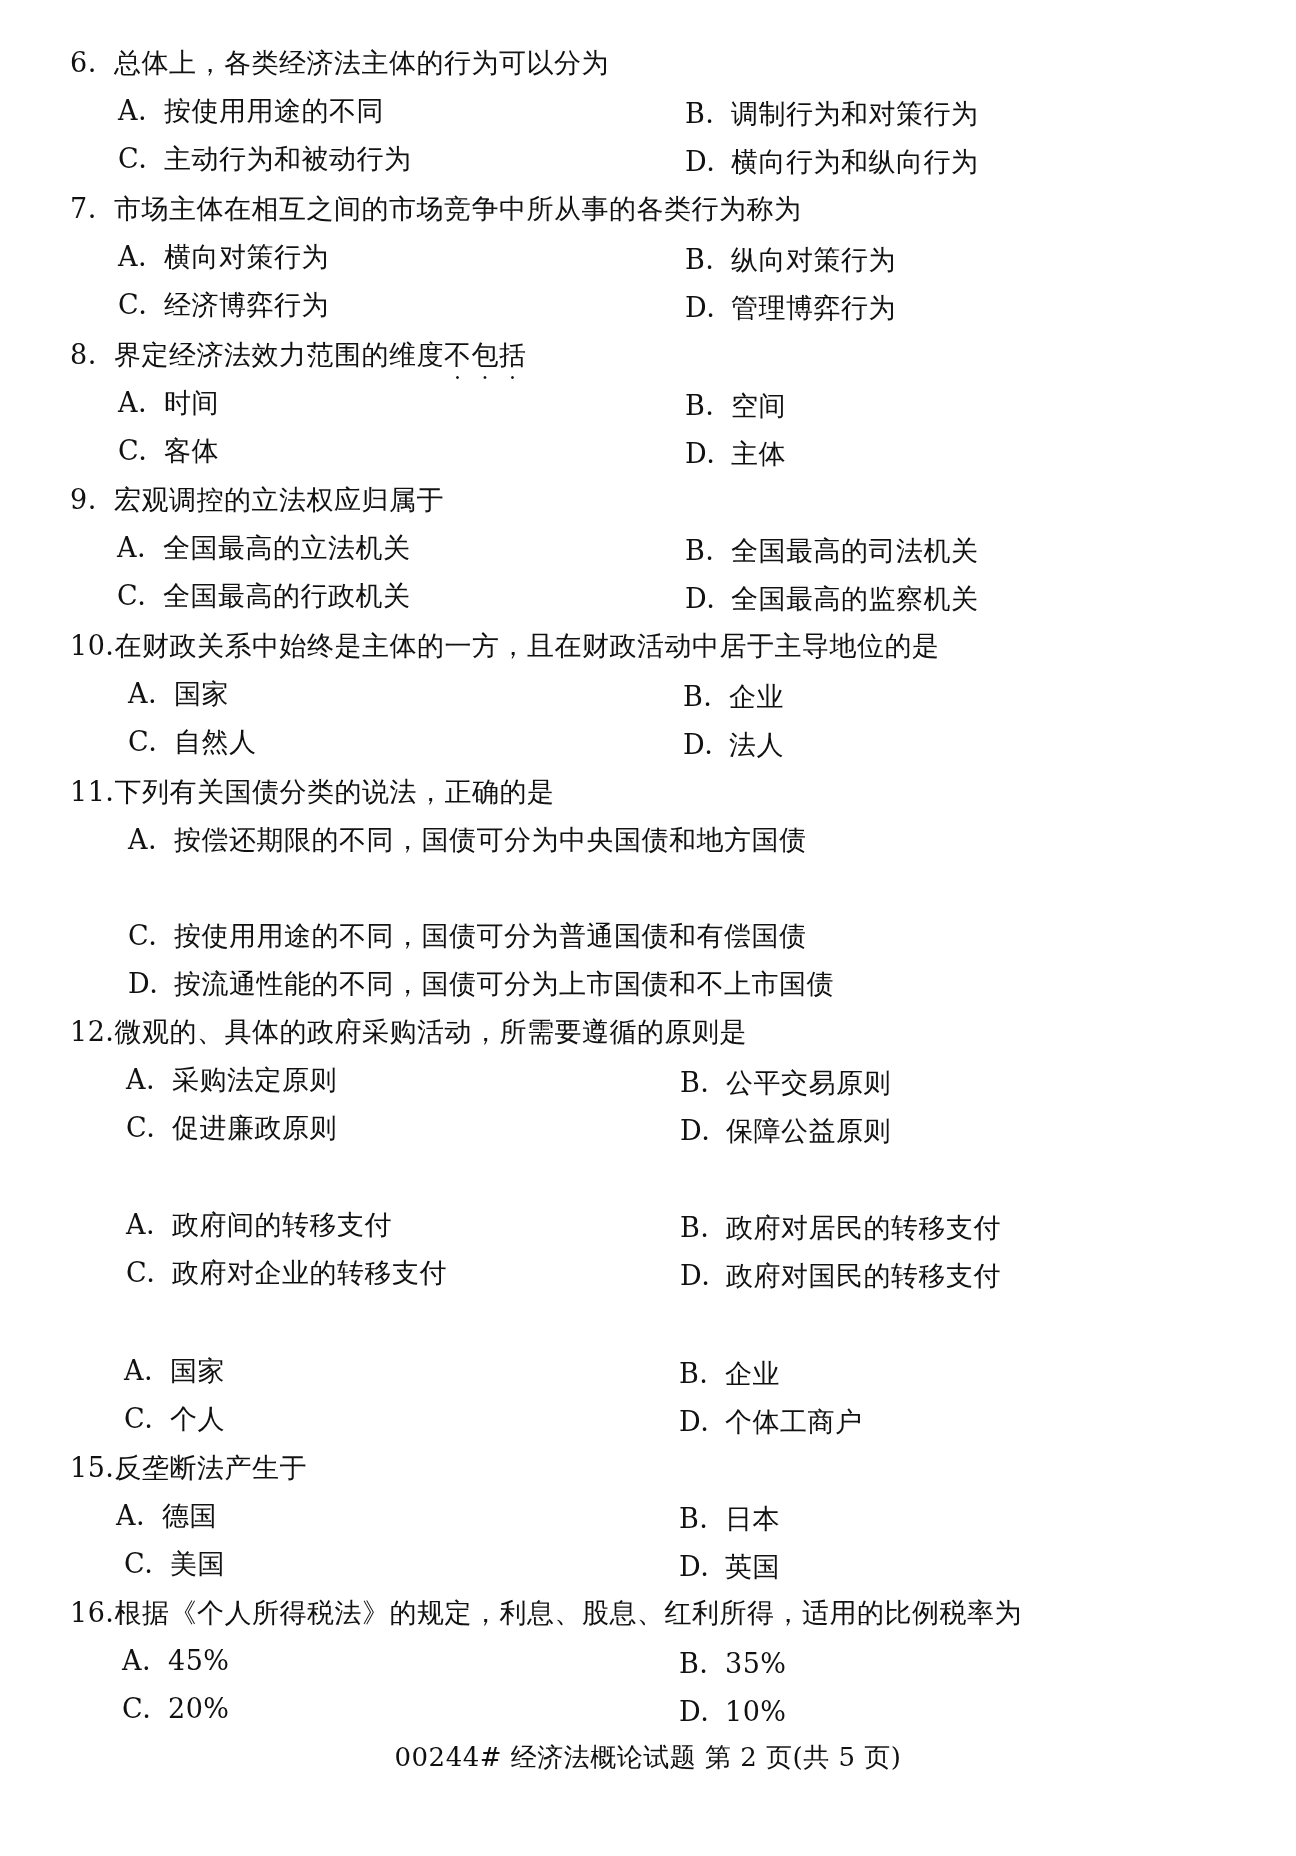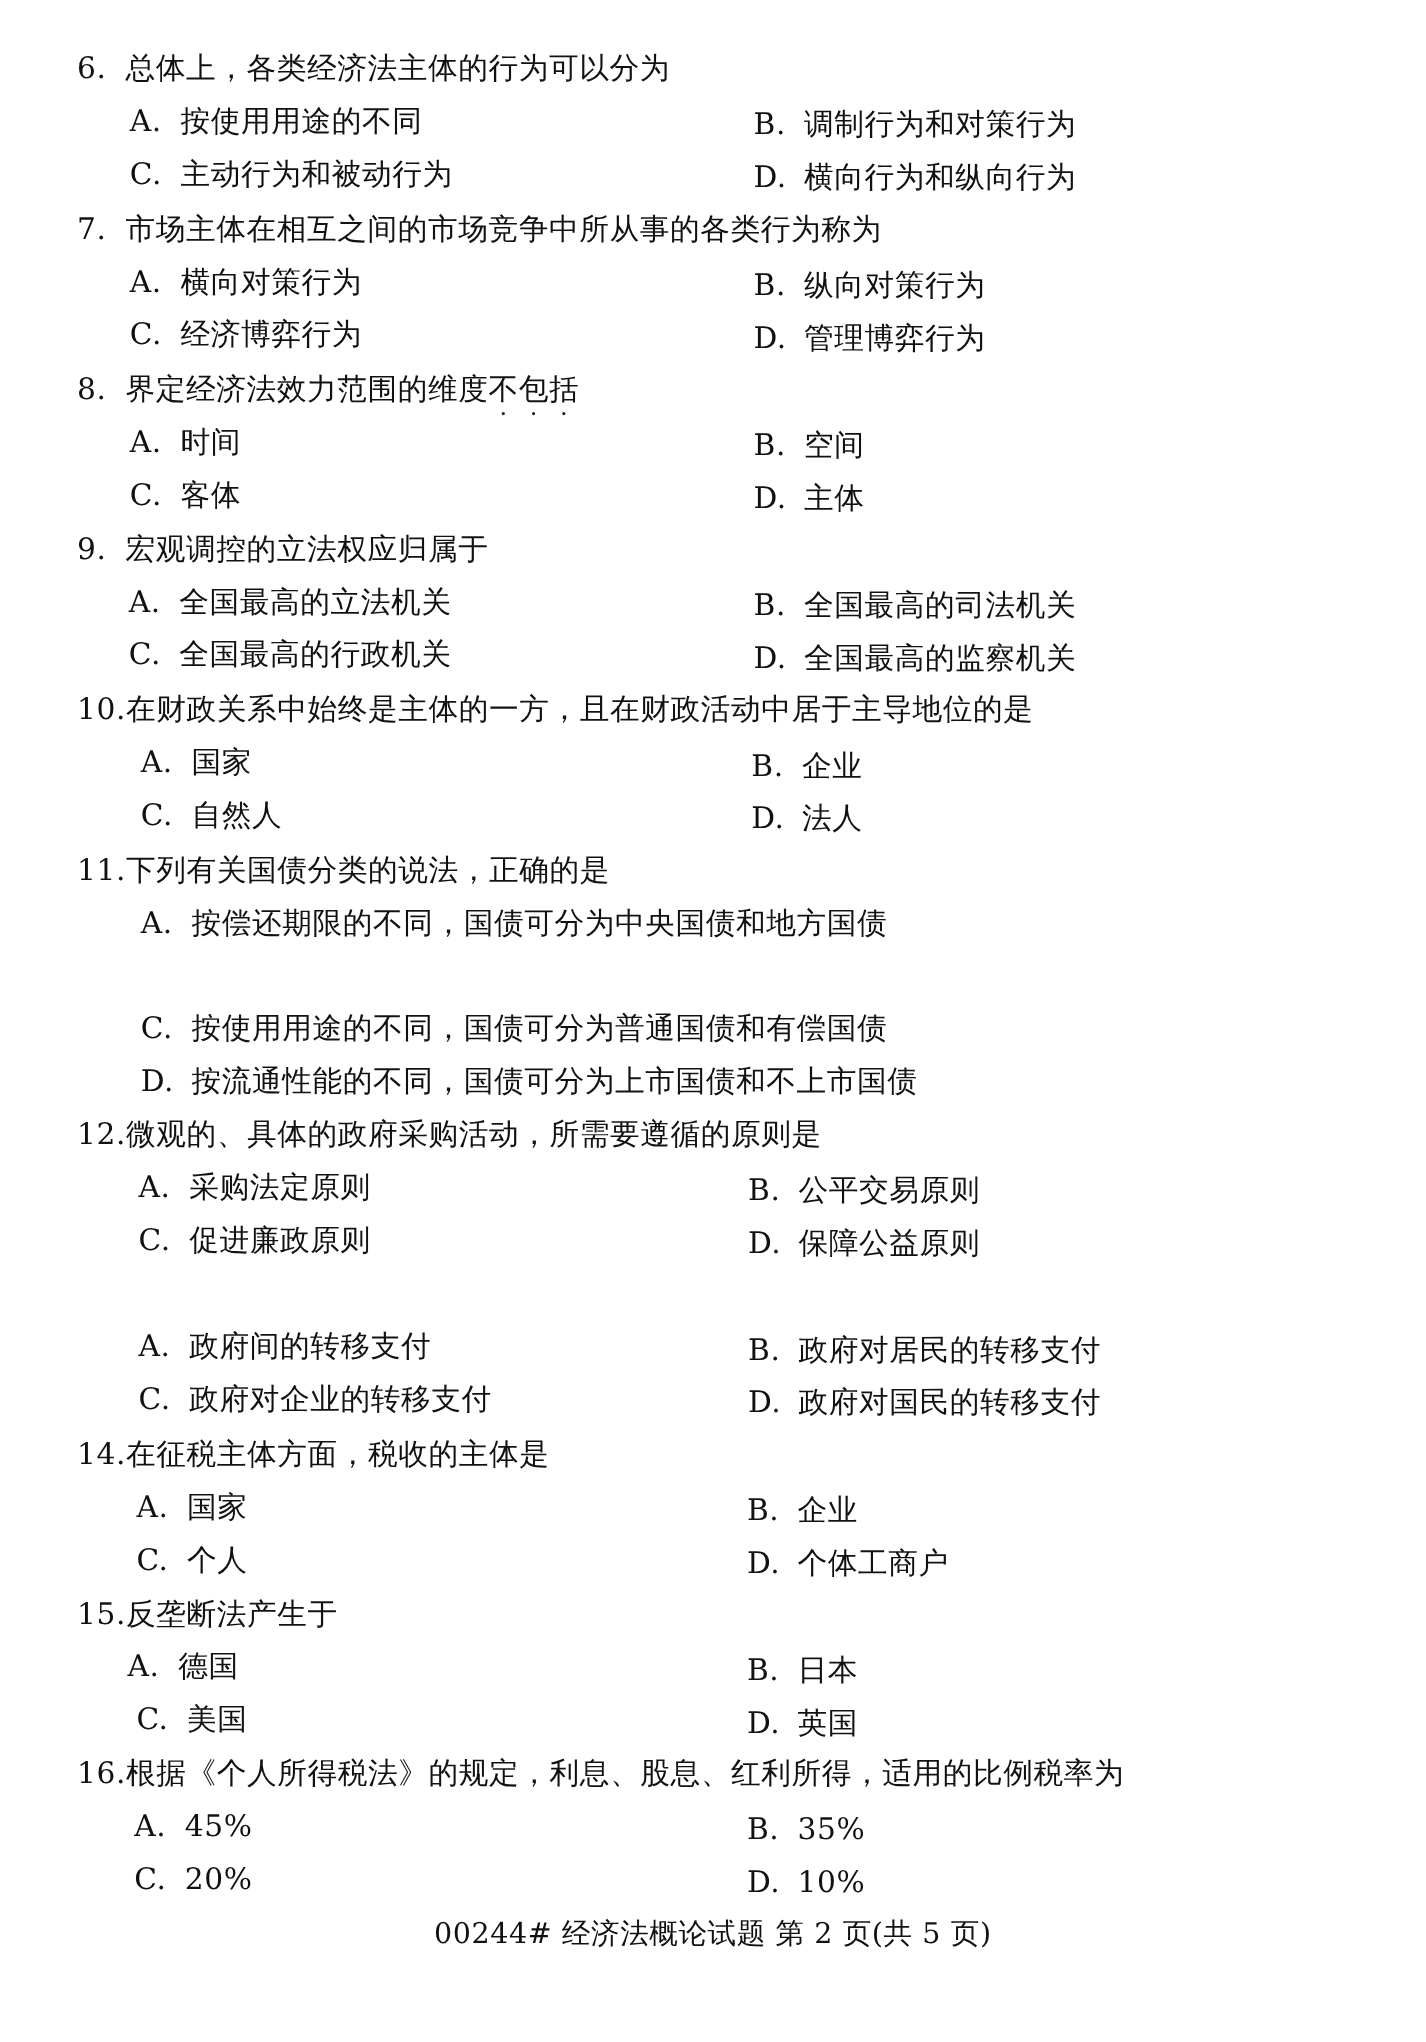--- a/index.html
+++ b/index.html
@@ -58,21 +58,20 @@
   <div class="opt" style="left:126px;top:1063px"><span class="lbl">A.</span><span>采购法定原则</span></div>
   <div class="opt" style="left:680px;top:1066px"><span class="lbl">B.</span><span>公平交易原则</span></div>
   <div class="opt" style="left:126px;top:1111px"><span class="lbl">C.</span><span>促进廉政原则</span></div>
   <div class="opt" style="left:680px;top:1114px"><span class="lbl">D.</span><span>保障公益原则</span></div>
 
   <div class="opt" style="left:126px;top:1208px"><span class="lbl">A.</span><span>政府间的转移支付</span></div>
   <div class="opt" style="left:680px;top:1211px"><span class="lbl">B.</span><span>政府对居民的转移支付</span></div>
   <div class="opt" style="left:126px;top:1256px"><span class="lbl">C.</span><span>政府对企业的转移支付</span></div>
   <div class="opt" style="left:680px;top:1259px"><span class="lbl">D.</span><span>政府对国民的转移支付</span></div>
 
-  <div class="q" style="top:1306px"><span class="num">14.</span><span>在征税主体方面，税收的主体是</span></div>
   <div class="opt" style="left:124px;top:1354px"><span class="lbl">A.</span><span>国家</span></div>
   <div class="opt" style="left:679px;top:1357px"><span class="lbl">B.</span><span>企业</span></div>
   <div class="opt" style="left:124px;top:1402px"><span class="lbl">C.</span><span>个人</span></div>
   <div class="opt" style="left:679px;top:1405px"><span class="lbl">D.</span><span>个体工商户</span></div>
 
   <div class="q" style="top:1451px"><span class="num">15.</span><span>反垄断法产生于</span></div>
   <div class="opt" style="left:116px;top:1499px"><span class="lbl">A.</span><span>德国</span></div>
   <div class="opt" style="left:679px;top:1502px"><span class="lbl">B.</span><span>日本</span></div>
   <div class="opt" style="left:124px;top:1547px"><span class="lbl">C.</span><span>美国</span></div>
   <div class="opt" style="left:679px;top:1550px"><span class="lbl">D.</span><span>英国</span></div>

